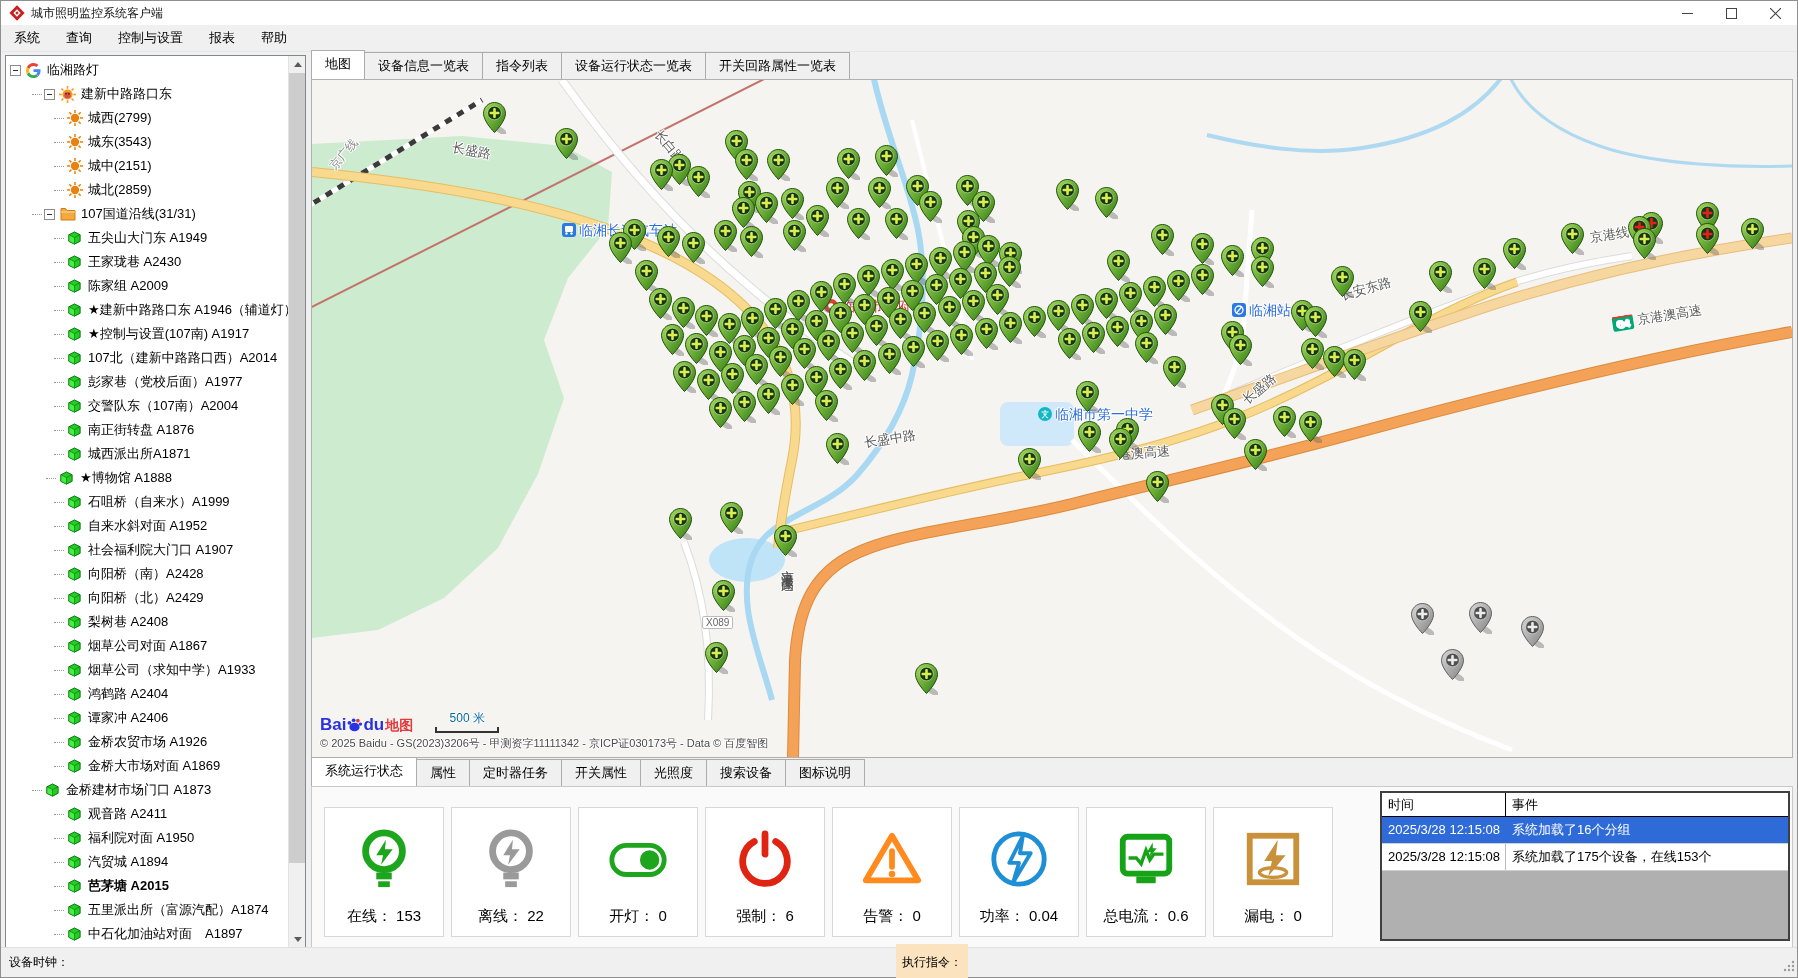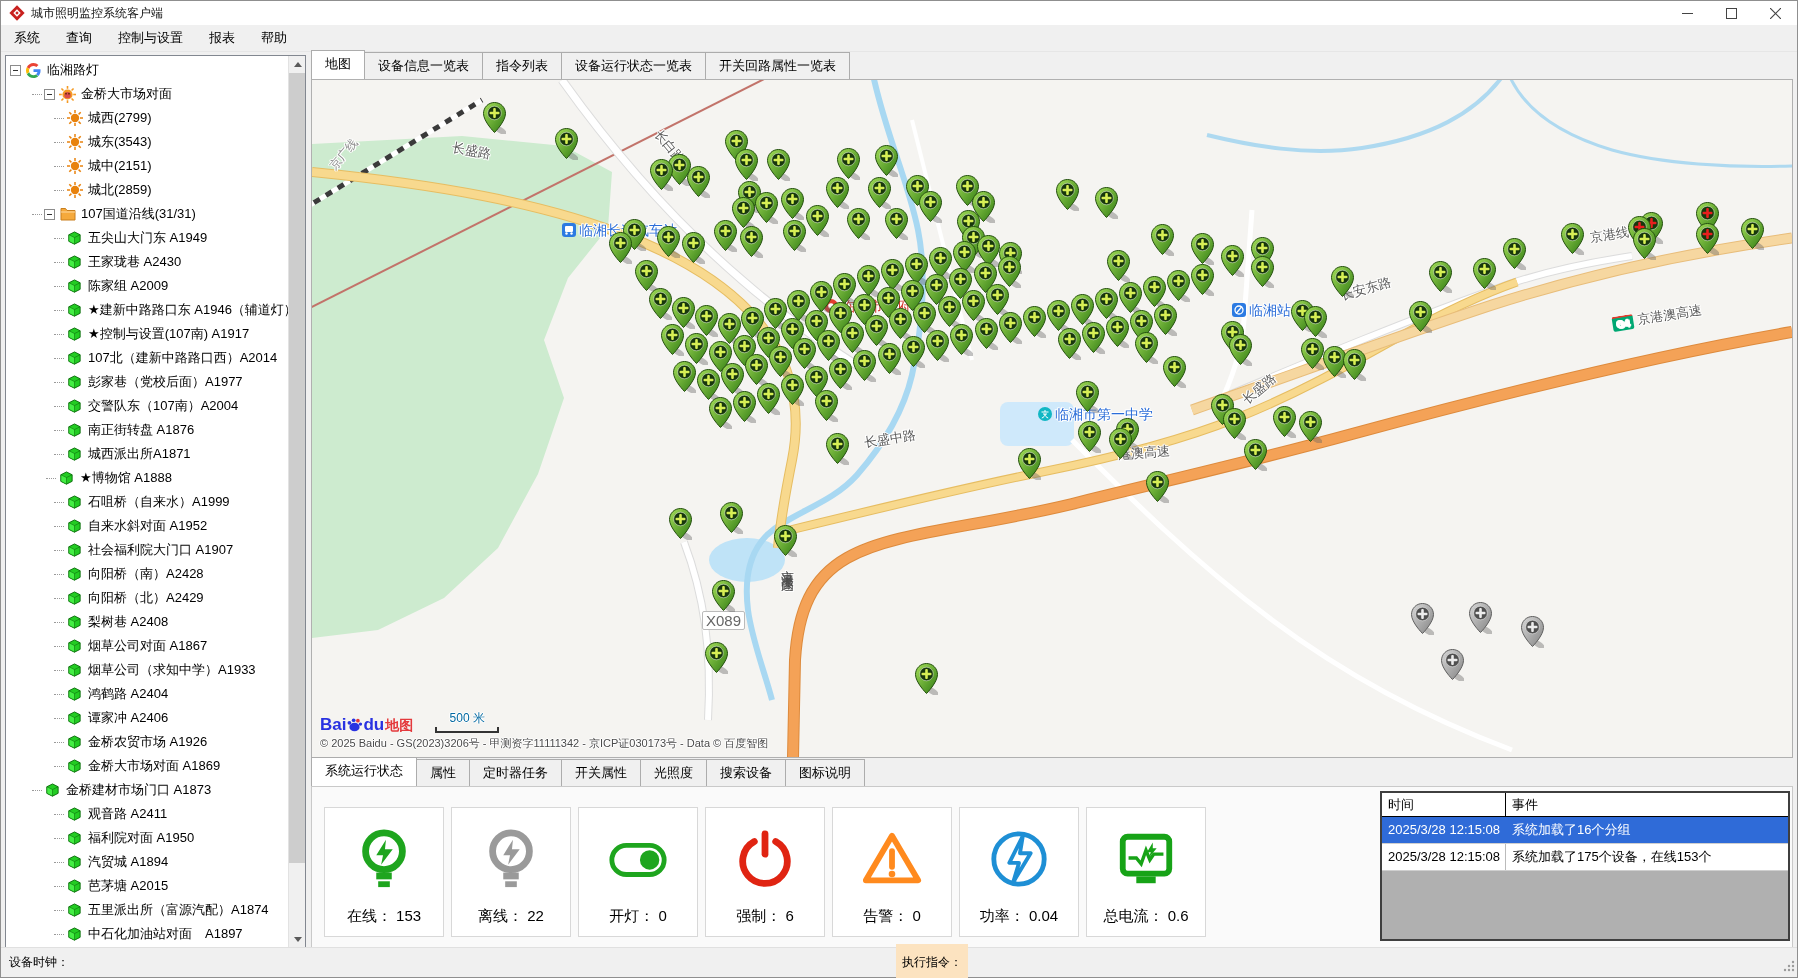--- a/index.html
+++ b/index.html
@@ -43,21 +43,21 @@
   .map-geo { position:absolute; left:0; top:0; width:100%; height:100%; }
   .pin { position:absolute; width:23px; height:32px; }
   .map-label { position:absolute; white-space:nowrap; z-index:5;
                text-shadow:1px 0 0 #fff,-1px 0 0 #fff,0 1px 0 #fff,0 -1px 0 #fff,1px 1px 0 #fff,-1px -1px 0 #fff; }
   .lbl-road { font-size:13px; color:#5b5b5b; }
   .lbl-rail { font-size:12px; color:#8d8d8d; }
   .lbl-poi { font-size:14px; color:#2b6dd8; display:flex; align-items:center; gap:3px; }
   .lbl-poi-red { font-size:14px; color:#d2342a; display:flex; align-items:center; gap:3px; }
   .lbl-vert { font-size:13px; color:#4c4c4c; writing-mode:vertical-rl; letter-spacing:2px; }
   .badge-g4 { display:inline-block; background:#00a873; color:#fff; font-size:10px; font-weight:bold; padding:1px 4px; border-radius:2px; border-top:2px solid #e03c2e; margin-right:4px; vertical-align:middle; }
-  .badge-white { font-size:15px; color:#666; background:#fff; border:1px solid #bbb; border-radius:2px; padding:0 3px; }
+  .badge-white { font-size:10px; color:#666; background:#fff; border:1px solid #bbb; border-radius:2px; padding:0 3px; }
   .map-footer { position:absolute; left:8px; bottom:6px; z-index:60; }
   .footer-row1 { display:flex; align-items:flex-end; gap:22px; margin-bottom:3px; }
   .baidu-logo { font-size:17px; font-weight:bold; color:#2932e1; display:flex; align-items:center; line-height:1; }
   .baidu-logo .map-word { color:#e4393c; font-size:14px; margin-left:1px; }
   .scalebar { display:flex; flex-direction:column; align-items:center; }
   .scalebar .stext { font-size:12px; color:#0369a1; text-shadow:1px 0 0 #fff,-1px 0 0 #fff,0 1px 0 #fff,0 -1px 0 #fff; }
   .scalebar .sline { width:64px; height:6px; border:2px solid #333; border-top:none; }
   .attribution { font-size:11px; color:#4a4a4a; text-shadow:1px 0 0 #fff,-1px 0 0 #fff,0 1px 0 #fff,0 -1px 0 #fff; }
 
   
@@ -169,21 +169,21 @@
                 <line x1="11.8" y1="11.8" x2="13.7" y2="13.7"></line>
                 <line x1="2.3" y1="13.7" x2="4.2" y2="11.8"></line>
                 <line x1="11.8" y1="4.2" x2="13.7" y2="2.3"></line>
               </g>
               <circle cx="8" cy="8" r="4.8" fill="#f59a23"></circle>
               <circle cx="8" cy="8.6" r="3" fill="#d94b4b"></circle>
               <circle cx="6.6" cy="7.2" r="0.8" fill="#5a2a00"></circle>
               <circle cx="9.4" cy="7.2" r="0.8" fill="#5a2a00"></circle>
             </svg>
           </span>
-          <span>金桥大市场对面</span>
+          <span>建新中路路口东</span>
         </div>
         <div class="tree-row" style="padding-left: 48px;">
           <span class="twig"></span>
           <span class="tree-ico">
             <svg width="16" height="16" viewBox="0 0 16 16">
               <g stroke="#e8820c" stroke-width="1.5">
                 <line x1="8" y1="0" x2="8" y2="3"></line>
                 <line x1="8" y1="13" x2="8" y2="16"></line>
                 <line x1="0" y1="8" x2="3" y2="8"></line>
                 <line x1="13" y1="8" x2="16" y2="8"></line>
@@ -555,21 +555,21 @@
           <span class="twig"></span>
           <span class="tree-ico">
             <svg width="15" height="15" viewBox="0 0 16 16">
               <path d="M2 4 L8 1 L14 4 L14 11 L8 14 L2 11 Z" fill="#22cc22" stroke="#0a6b0a"></path>
               <path d="M2 4 L8 7 L8 14 L2 11 Z" fill="#44ee44" stroke="#0a6b0a" stroke-width="0.6"></path>
               <path d="M8 7 L14 4" stroke="#0a6b0a" stroke-width="0.6" fill="none"></path>
             </svg>
           </span>
           <span>汽贸城 A1894</span>
         </div>
-        <div class="tree-row" style="padding-left: 48px;">
+        <div class="tree-row" style="padding-left: 48px; font-weight: bold;">
           <span class="twig"></span>
           <span class="tree-ico">
             <svg width="15" height="15" viewBox="0 0 16 16">
               <path d="M2 4 L8 1 L14 4 L14 11 L8 14 L2 11 Z" fill="#22cc22" stroke="#0a6b0a"></path>
               <path d="M2 4 L8 7 L8 14 L2 11 Z" fill="#44ee44" stroke="#0a6b0a" stroke-width="0.6"></path>
               <path d="M8 7 L14 4" stroke="#0a6b0a" stroke-width="0.6" fill="none"></path>
             </svg>
           </span>
           <span>芭茅塘 A2015</span>
         </div>
@@ -1900,20 +1900,30 @@
               <div class="cicon">
                 <svg width="62" height="66" viewBox="0 0 64 66">
                   <rect x="8" y="10" width="48" height="38" rx="5" fill="none" stroke="#17a317" stroke-width="6"></rect>
                   <rect x="22" y="51" width="20" height="7" fill="#17a317"></rect>
                   <polyline points="14,32 22,32 27,38 32,24 36,34 40,28 50,28" fill="none" stroke="#17a317" stroke-width="3.5"></polyline>
                   <path d="M39 16 L33 26 L37 26 L34 33 L43 22 L39 22 Z" fill="#17a317"></path>
                 </svg>
               </div>
               <div class="ctext"><span>总电流：  </span><span>0.6</span></div>
             </div>
+            <div class="card">
+              <div class="cicon">
+                <svg width="62" height="66" viewBox="0 0 64 66">
+                  <rect x="8" y="9" width="48" height="48" fill="none" stroke="#c8913a" stroke-width="6"></rect>
+                  <path d="M37 13 L23 35 L31 35 L27 51 L45 29 L35 29 Z" fill="#c8913a"></path>
+                  <ellipse cx="32" cy="47" rx="14" ry="5" fill="none" stroke="#c8913a" stroke-width="3.5"></ellipse>
+                </svg>
+              </div>
+              <div class="ctext"><span>漏电：  </span><span>0</span></div>
+            </div>
           </div>
         <div class="events" id="events">
             <div class="ev-header">
               <span class="c-time">时间</span>
               <span class="c-event">事件</span>
             </div>
             <div class="ev-row selected">
               <span class="c-time">2025/3/28 12:15:08</span>
               <span class="c-event">系统加载了16个分组</span>
             </div>

